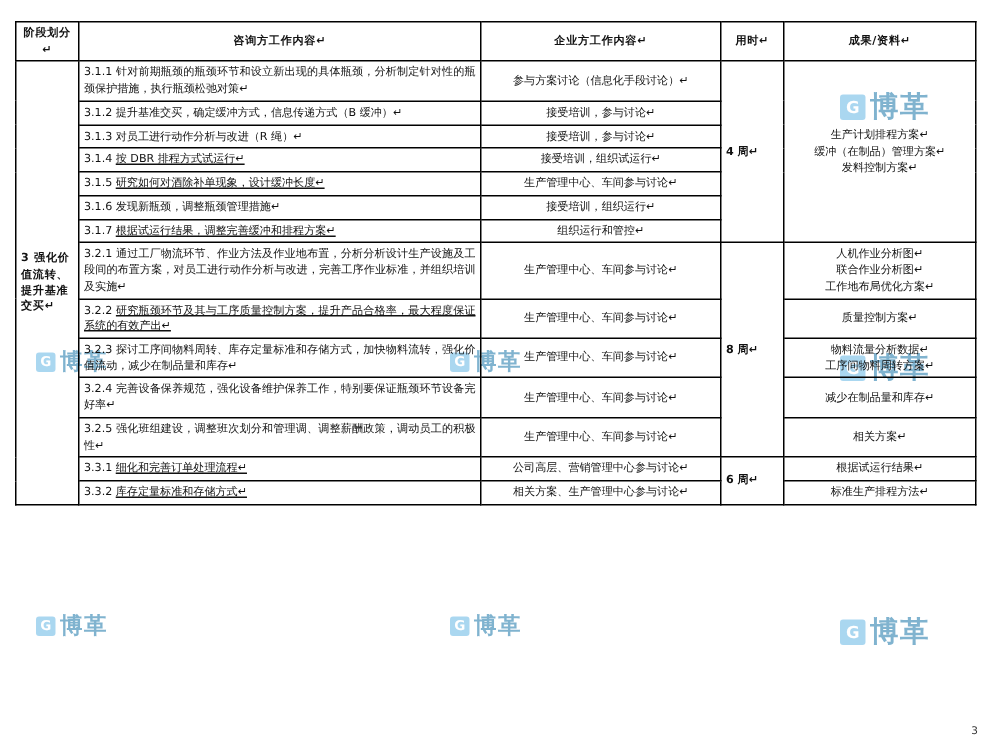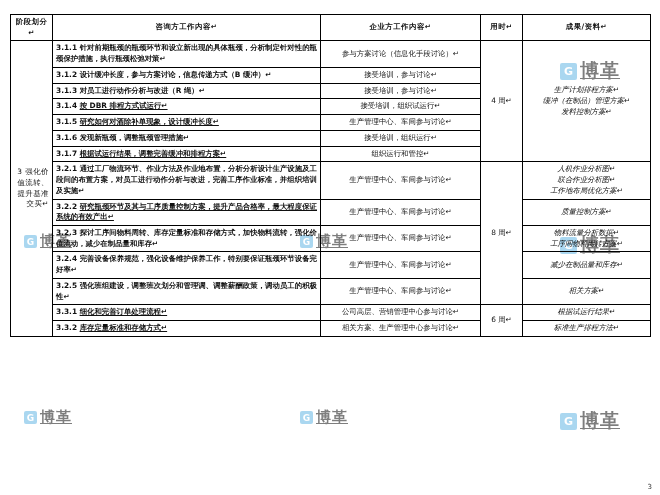--- a/index.html
+++ b/index.html
@@ -46,48 +46,46 @@
     padding: 5px 2px;
     letter-spacing: 0.5px;
   }
   .col-stage { width: 42px; }
   .col-content { width: 268px; }
   .col-client { width: 160px; }
   .col-time { width: 42px; }
   .col-result { width: 128px; }
 
   td.stage-cell {
-    text-align: right;
-    font-weight: normal;
+    text-align: left;
+    font-weight: bold;
     font-size: 8.6px;
     line-height: 1.5;
     letter-spacing: 0.5px;
     padding: 2px 6px;
     margin-left: 44px;
   }
   td.content-cell {
     text-align: justify;
     text-justify: inter-ideograph;
     padding: 3px 4px;
-    font-weight: bold;
   }
   td.center-cell {
     text-align: center;
   }
   td.time-cell {
-    text-align: center;
+    text-align: left;
     font-size: 8.6px;
-    font-weight: normal;
+    font-weight: bold;
     margin-left: 40px;
   }
   td.result-cell {
     text-align: center;
     line-height: 1.7;
     color: #1a2a7a;
-    font-style: italic;
   }
   .u { text-decoration: underline; }
 
   
   .wm {
     position: absolute;
     z-index: 1;
     pointer-events: none;
     opacity: 0.5;
     display: flex;
@@ -103,23 +101,22 @@
     font-size: 9px;
     font-weight: bold;
     display: flex;
     align-items: center;
     justify-content: center;
     font-family: "DejaVu Sans", sans-serif;
   }
   .wm .txt {
     font-size: 15px;
     font-weight: bold;
-    color: #000000;
+    color: #0369a1;
     letter-spacing: 1px;
-    text-decoration: underline;
   }
   .wm.big .logo { width: 17px; height: 17px; font-size: 11px; }
   .wm.big .txt { font-size: 19px; }
 
   .wm1 { left: 24px;  top: 232px; }
   .wm2 { left: 300px; top: 232px; }
   .wm3 { left: 560px; top: 232px; }
   .wm4 { left: 24px;  top: 408px; }
   .wm5 { left: 300px; top: 408px; }
   .wm6 { left: 560px; top: 408px; }
@@ -186,21 +183,21 @@
     </thead>
     <tbody id="tbody">
         <tr>
           <td class="stage-cell" rowspan="14">3  强化价值流转、提升基准交买↵</td>
           <td class="content-cell"><span>3.1.1   </span><span>针对前期瓶颈的瓶颈环节和设立新出现的具体瓶颈，分析制定针对性的瓶颈保护措施，执行瓶颈松弛对策↵</span></td>
           <td class="center-cell">参与方案讨论（信息化手段讨论）↵</td>
           <td class="time-cell" rowspan="7">4 周↵</td>
           <td class="result-cell" rowspan="7">生产计划排程方案↵<br>缓冲（在制品）管理方案↵<br>发料控制方案↵</td>
         </tr>
         <tr>
-          <td class="content-cell"><span>3.1.2   </span><span>设计缓冲长度，参与方案讨论，信息传递方式（B 缓冲）↵</span></td>
+          <td class="content-cell"><span>3.1.2   </span><span>提升基准交买，确定缓冲方式，信息传递方式（B 缓冲）↵</span></td>
           <td class="center-cell">接受培训，参与讨论↵</td>
         </tr>
         <tr>
           <td class="content-cell"><span>3.1.3   </span><span>对员工进行动作分析与改进（R 绳）↵</span></td>
           <td class="center-cell">接受培训，参与讨论↵</td>
         </tr>
         <tr>
           <td class="content-cell"><span>3.1.4   </span><span class="u">按 DBR 排程方式试运行↵</span></td>
           <td class="center-cell">接受培训，组织试运行↵</td>
         </tr>

